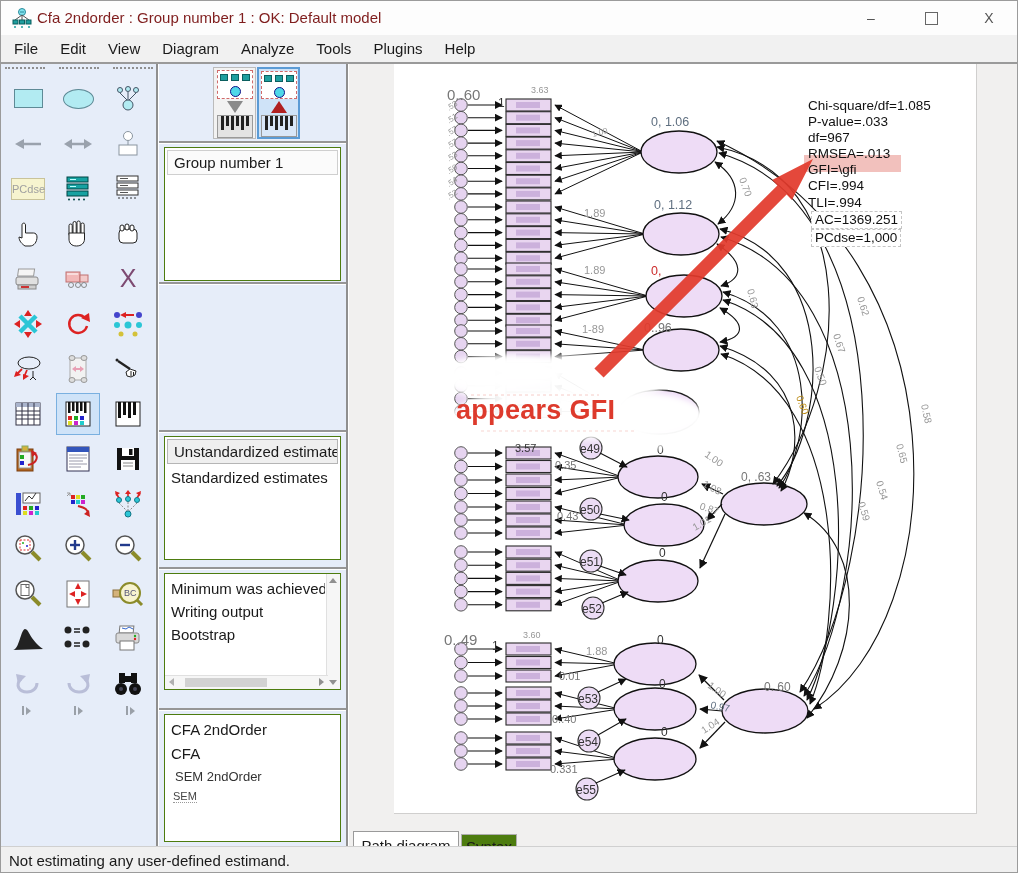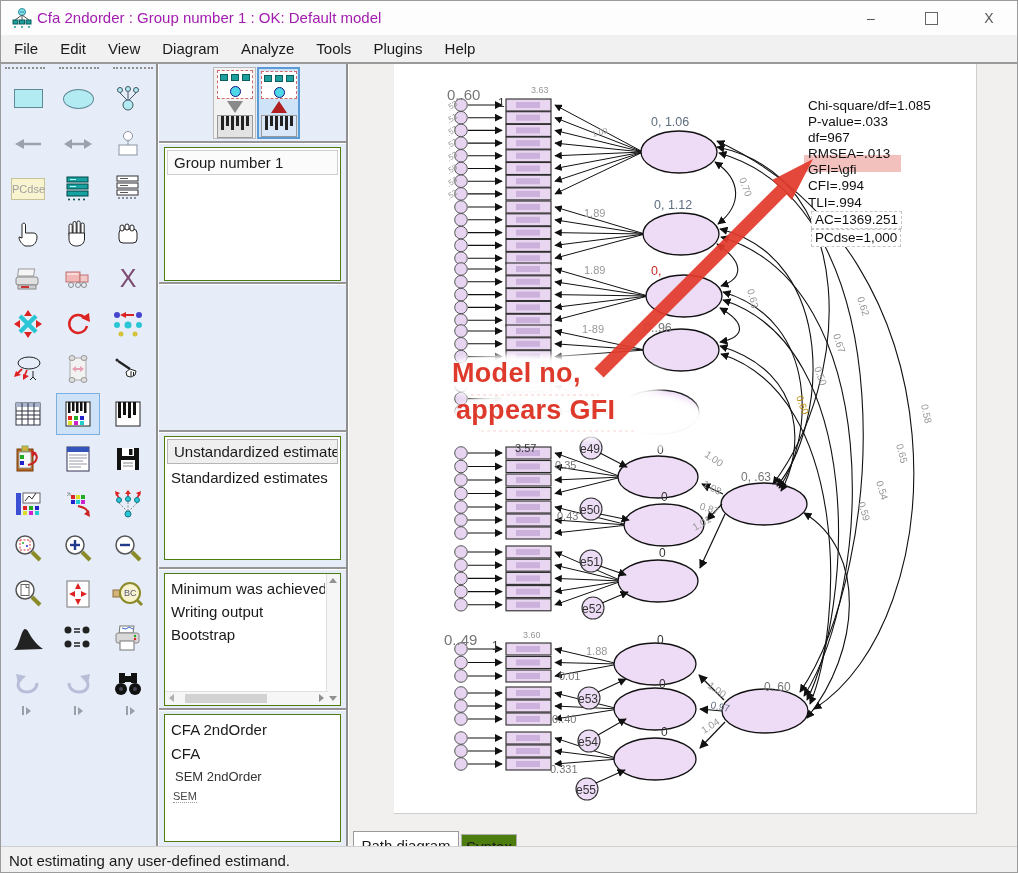--- a/index.html
+++ b/index.html
@@ -1,20 +1,20 @@
 <!DOCTYPE html>
 <html><head>
 <meta charset="utf-8">
 <style>
   html,body{margin:0;padding:0;background:#d6d6d6;font-family:"Liberation Sans","DejaVu Sans",sans-serif;}
   #win{position:relative;width:1018px;height:873px;background:#fff;border:1px solid #9b9b9b;overflow:hidden;box-sizing:border-box;}
   .abs{position:absolute;}
   
   #titlebar{left:0;top:0;width:1018px;height:34px;background:#fdfdfd;}
-  #apptitle{left:36px;top:8px;font-size:15px;color:#a21caf;white-space:nowrap;}
+  #apptitle{left:36px;top:8px;font-size:15px;color:#7f1d1d;white-space:nowrap;}
   #appicon{left:10px;top:6px;}
   .winctl{top:4px;width:44px;height:26px;text-align:center;line-height:26px;font-size:14px;color:#555;}
   #btn-min{left:848px;}
   #btn-max{left:908px;}
   #btn-max i{display:inline-block;width:11px;height:11px;border:1px solid #666;margin-top:7px;}
   #btn-close{left:966px;font-weight:300;}
   
   #menubar{left:0;top:34px;width:1018px;height:27px;background:#f1f1f1;display:flex;align-items:center;padding-left:2px;box-sizing:border-box;}
   .menu-item{font-size:15px;color:#1a1a1a;padding:3px 11px;}
   #menuline{left:0;top:61px;width:1018px;height:2px;background:#9a9a9a;border-bottom:1px solid #fff;}
@@ -569,21 +569,21 @@
 
     <div class="groove" style="top:218px;"></div>
 
     <div class="groove" style="top:366px;"></div>
     <div class="mbox" style="top:372px;height:124px;">
       <div class="mitem selgray">Unstandardized estimates</div>
       <div class="mitem">Standardized estimates</div>
     </div>
 
     <div class="groove" style="top:503px;"></div>
-    <div class="mbox" style="top:509px;height:133px;">
+    <div class="mbox" style="top:509px;height:117px;">
       <div style="position:absolute;left:0;top:0;width:160px;height:118px;overflow:hidden;">
         <div class="mitem" style="padding:6px 6px 3px;">Minimum was achieved</div>
         <div class="mitem" style="padding:3px 6px;">Writing output</div>
         <div class="mitem" style="padding:3px 6px;">Bootstrap</div>
       </div>
       <div class="vsb">
           <span class="tri-up"></span>
           <span class="tri-down"></span>
         </div>
       <div class="hsb">
@@ -973,21 +973,20 @@
     <div>P-value=.033</div>
     <div>df=967</div>
     <div>RMSEA=.013</div>
     <div>GFI=\gfi</div>
     <div>CFI=.994</div>
     <div>TLI=.994</div>
     <div><span class="boxed">AC=1369.251</span></div>
     <div><span class="boxed">PCdse=1,000</span></div>
   </div>
 
-  <div class="abs anno" id="anno1">Model no,</div>
   <div class="abs anno" id="anno2">appears GFI</div>
 
   <div class="abs" id="tabstrip">
     <div class="tab" id="tab-path">Path diagram</div>
     <div class="tab" id="tab-syntax">Syntax</div>
   </div>
 
   <div class="abs" id="statusbar">
     <span id="statustext">Not estimating any user-defined estimand.</span>
   </div>

